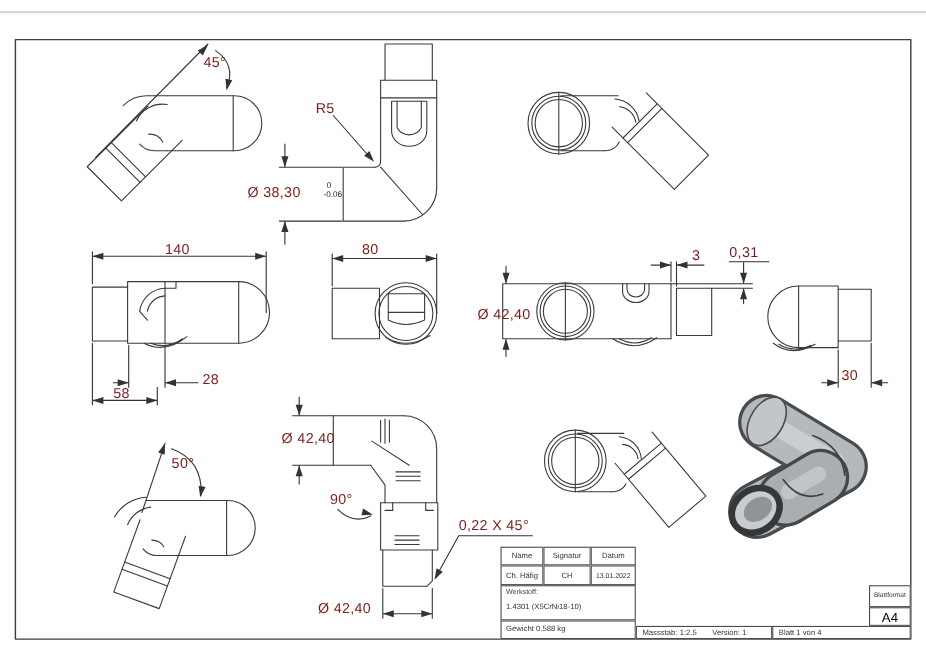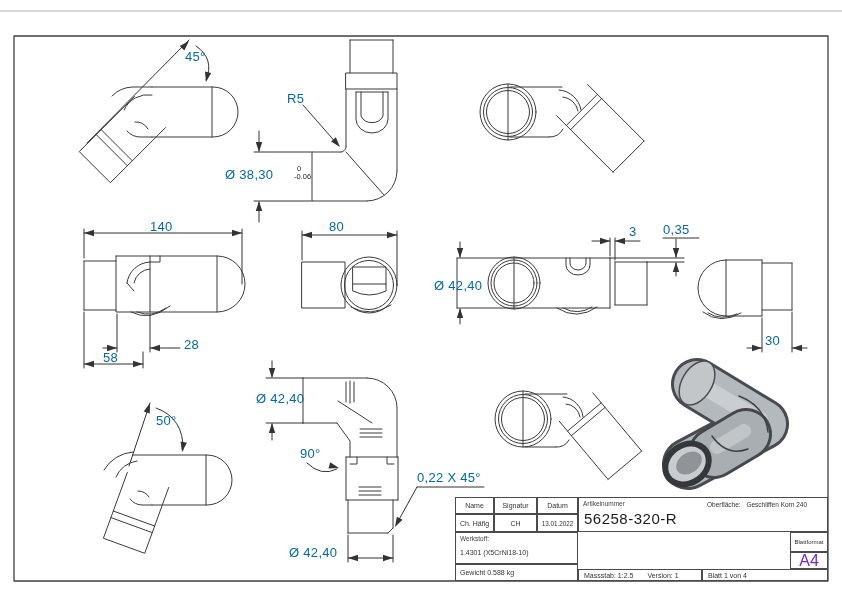--- a/index.html
+++ b/index.html
@@ -1,29 +1,29 @@
 <!DOCTYPE html>
 <html><head>
 <meta charset="utf-8">
 <style>
   html,body{margin:0;padding:0;background:#fff;}
   .sheet{position:relative;width:842px;height:595px;background:#fff;overflow:hidden;
          font-family:"Liberation Sans",sans-serif;}
   svg{position:absolute;left:0;top:0;}
   .lineart path,.lineart line,.lineart circle,.lineart rect,.lineart ellipse{vector-effect:non-scaling-stroke;}
-  .dim{position:absolute;font-size:13px;color:#0369a1;white-space:nowrap;letter-spacing:.3px;}
+  .dim{position:absolute;font-size:13px;color:#7f1d1d;white-space:nowrap;letter-spacing:.3px;}
   .tol{position:absolute;font-size:7.5px;line-height:8px;color:#252525;}
   .tb{position:absolute;left:455px;top:497px;width:373px;height:84px;font-size:7px;color:#333;}
   .cell{position:absolute;border:1px solid #4b4b4b;box-sizing:border-box;background:#fff;}
   .cc{display:flex;align-items:center;justify-content:center;text-align:center;}
   .lbl{position:absolute;left:4px;top:2px;font-size:6.5px;color:#444;white-space:nowrap;}
   .artnum{position:absolute;left:5px;top:12px;font-size:15px;letter-spacing:.5px;color:#1c1c1c;}
   .surface{position:absolute;left:128px;top:3px;font-size:6.5px;white-space:nowrap;color:#333;}
   .botrow{display:flex;align-items:center;padding-left:5px;gap:14px;}
-  .a4{font-size:16px;color:#6d28d9;}
+  .a4{font-size:12px;color:#000000;}
 </style>
 </head>
 <body>
 
 <div class="sheet">
 
 <svg class="lineart" width="842" height="595" viewBox="0 0 842 595" fill="none" stroke="#3a3a3a" stroke-width="1" stroke-linecap="round" stroke-linejoin="round">
 
   <line x1="0" y1="11" x2="842" y2="11" stroke="#d7d7d7" stroke-width="2"></line>
   <rect x="14" y="36" width="814" height="545" stroke="#3f3f3f" stroke-width="1.3"></rect>
@@ -217,21 +217,21 @@
 </svg>
 
 <div class="dim" style="left:185px;top:49px">45°</div>
 <div class="dim" style="left:287px;top:91px">R5</div>
 <div class="dim" style="left:225px;top:167px">Ø 38,30</div>
 <div class="tol" style="left:297px;top:165px">0</div>
 <div class="tol" style="left:294px;top:173px">-0.06</div>
 <div class="dim" style="left:150px;top:219px">140</div>
 <div class="dim" style="left:329px;top:219px">80</div>
 <div class="dim" style="left:629px;top:224px">3</div>
-<div class="dim" style="left:663px;top:222px">0,35</div>
+<div class="dim" style="left:663px;top:222px">0,31</div>
 <div class="dim" style="left:434px;top:278px">Ø 42,40</div>
 <div class="dim" style="left:765px;top:333px">30</div>
 <div class="dim" style="left:184px;top:337px">28</div>
 <div class="dim" style="left:103px;top:350px">58</div>
 <div class="dim" style="left:156px;top:413px">50°</div>
 <div class="dim" style="left:256px;top:391px">Ø 42,40</div>
 <div class="dim" style="left:300px;top:446px">90°</div>
 <div class="dim" style="left:417px;top:470px">0,22 X 45°</div>
 <div class="dim" style="left:289px;top:545px">Ø 42,40</div>
 
@@ -242,28 +242,20 @@
   <div class="cell cc" style="left:0;top:17px;width:39px;height:18px">Ch. Häfig</div>
   <div class="cell cc" style="left:39px;top:17px;width:43px;height:18px">CH</div>
   <div class="cell cc" style="left:82px;top:17px;width:41px;height:18px;font-size:6.3px">13.01.2022</div>
 
   <div class="cell" style="left:0;top:35px;width:123px;height:32px">
     <div class="lbl">Werkstoff:</div>
     <div style="position:absolute;left:4px;top:16px;font-size:7px;white-space:nowrap">1.4301 (X5CrNi18-10)</div>
   </div>
   <div class="cell" style="left:0;top:67px;width:123px;height:17px;display:flex;align-items:center;padding-left:4px">Gewicht 0.588 kg</div>
 
-  <div class="cell" style="left:123px;top:0;width:250px;height:35px">
-    <div class="lbl">Artikelnummer</div>
-    <div class="artnum">56258-320-R</div>
-    <div class="surface">
-      <span>Oberfläche:</span>
-      <span style="margin-left:4px">Geschliffen Korn 240</span>
-    </div>
-  </div>
 
 
   <div class="cell cc" style="left:335px;top:35px;width:38px;height:20px;font-size:6px">Blattformat</div>
   <div class="cell cc a4" style="left:335px;top:55px;width:38px;height:17px">A4</div>
 
   <div class="cell botrow" style="left:123px;top:72px;width:124px;height:12px">
     <span>Massstab: 1:2.5</span>
     <span>Version: 1</span>
   </div>
   <div class="cell botrow" style="left:247px;top:72px;width:126px;height:12px">

